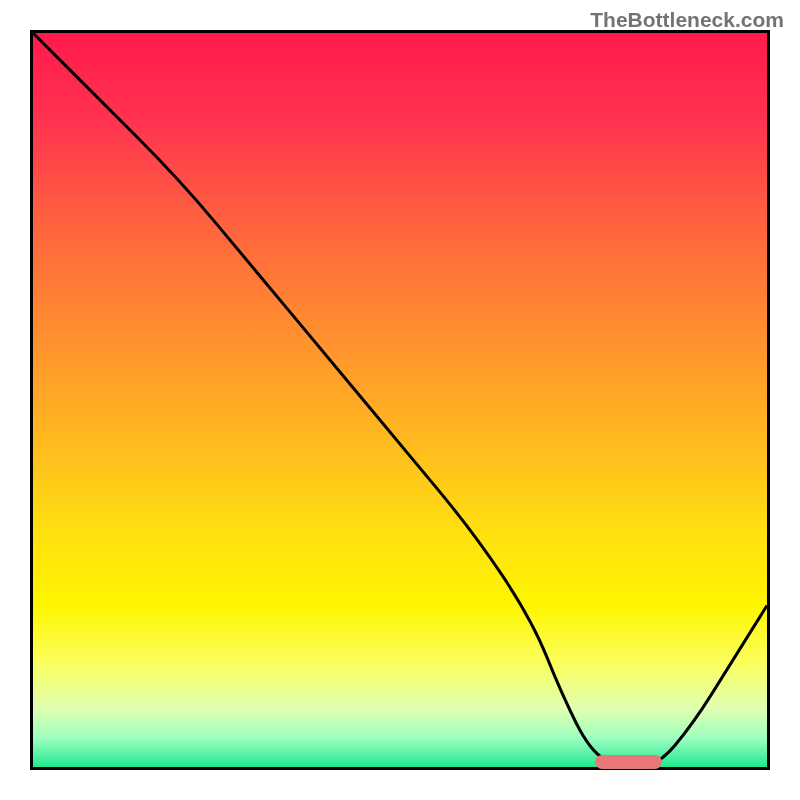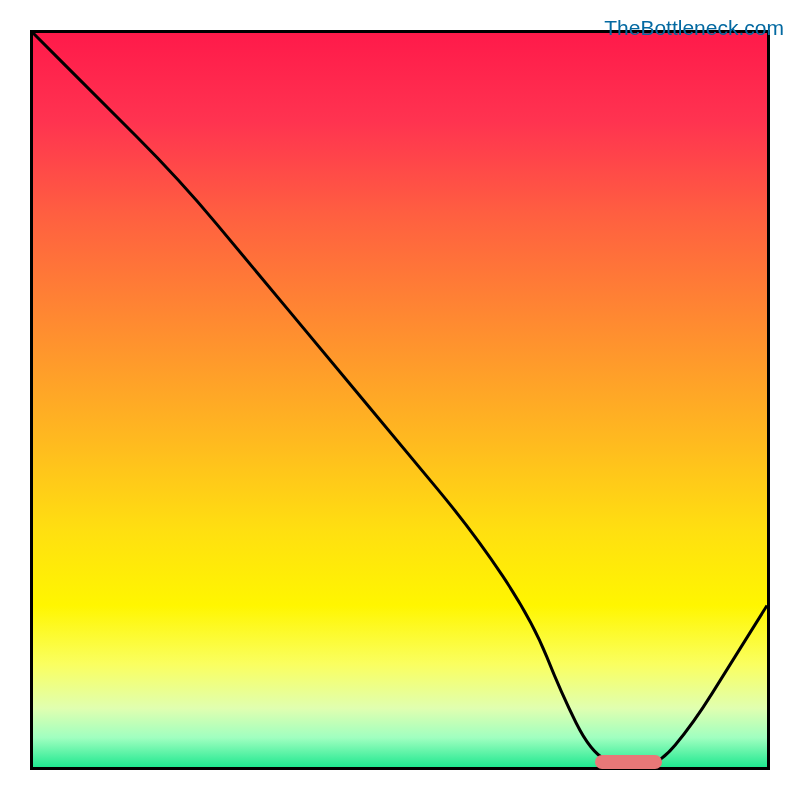--- a/index.html
+++ b/index.html
@@ -5,25 +5,25 @@
   * { margin: 0; padding: 0; box-sizing: border-box; }
   body {
     width: 800px;
     height: 800px;
     background: #ffffff;
     position: relative;
     font-family: Arial, sans-serif;
   }
   .watermark {
     position: absolute;
-    top: 16px;
+    top: 8px;
     right: 16px;
     font-size: 21px;
-    font-weight: normal;
-    color: #0369a1;
+    font-weight: bold;
+    color: #737373;
     z-index: 10;
   }
   .chart-area {
     position: absolute;
     top: 30px;
     left: 30px;
     width: 740px;
     height: 740px;
     border: 3px solid #000000;
   }

